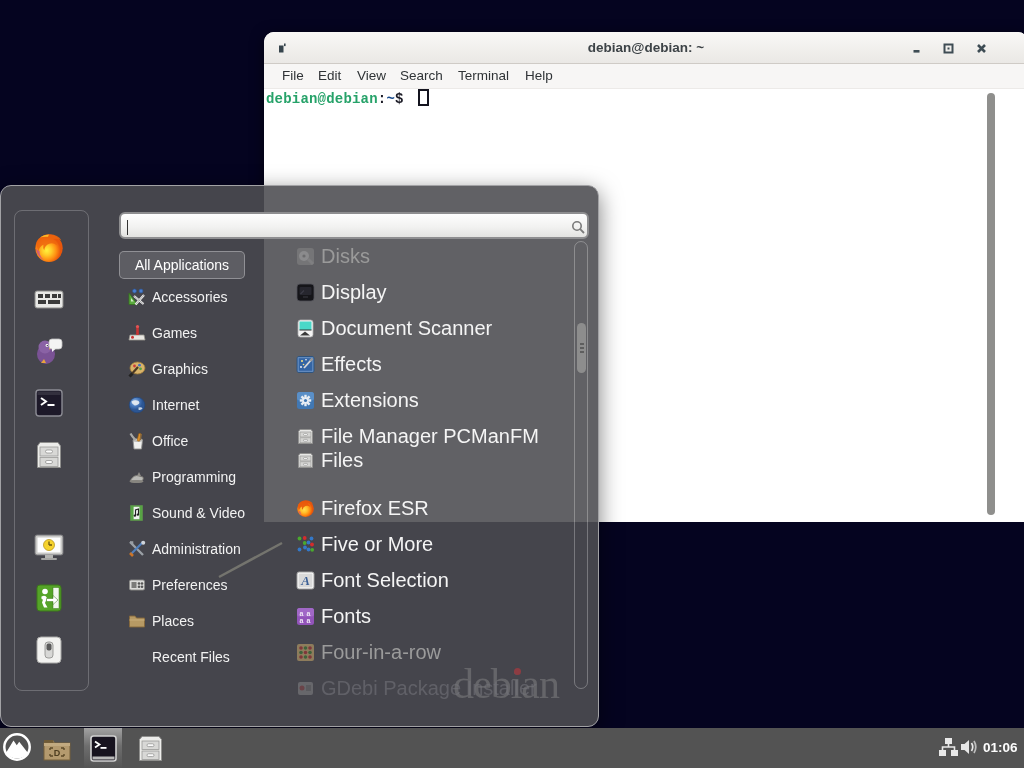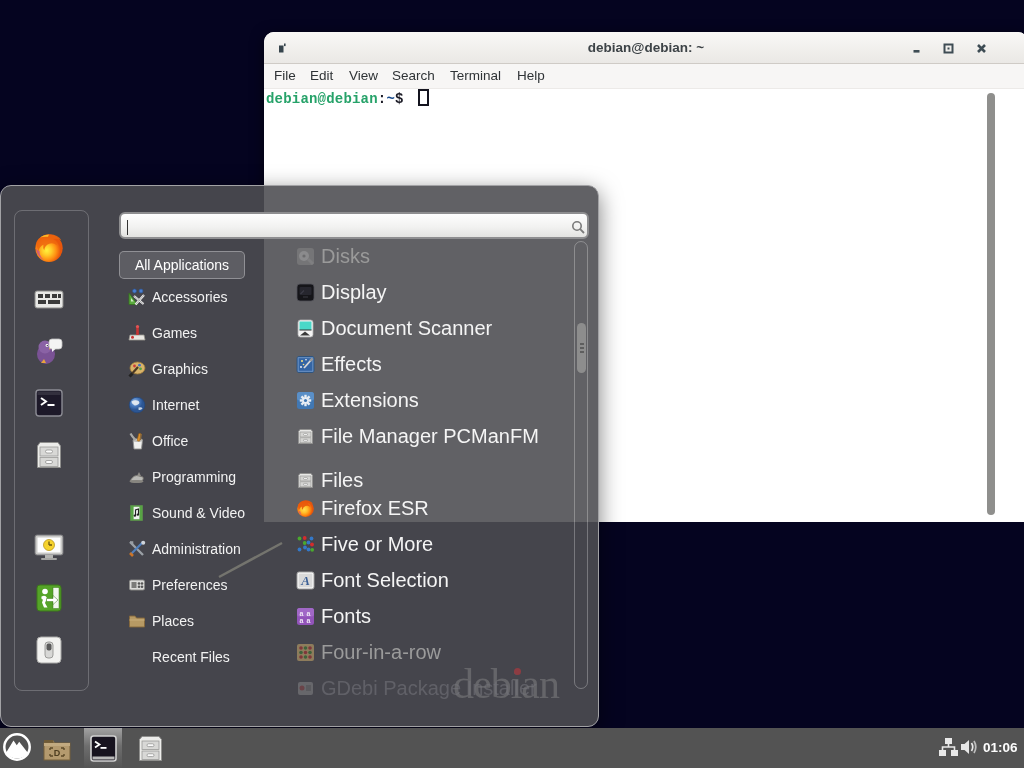--- a/index.html
+++ b/index.html
@@ -1,20 +1,20 @@
 <!DOCTYPE html>
 <html><head><meta charset="utf-8">
 <style>
 html,body{margin:0;padding:0;width:1024px;height:768px;overflow:hidden;background:#050420;font-family:"Liberation Sans",sans-serif;}
 .abs{position:absolute;}
 #term{position:absolute;left:264px;top:32px;width:736px;height:384px;border-radius:10px 10px 0 0;background:#ffffff;box-shadow:0 3px 14px rgba(0,0,0,.55);padding-left:28px;}
 #titlebar{position:absolute;left:0;top:0;width:100%;height:32px;border-radius:10px 10px 0 0;background:linear-gradient(#f9f8f6,#eae8e5);border-bottom:1px solid #cfcbc6;box-sizing:border-box;}
 #title{position:absolute;width:100%;text-align:center;font-size:13.5px;font-weight:bold;color:#3d4347;line-height:31px;}
 #menubar{position:absolute;left:0;top:32px;width:100%;height:25px;background:#f7f6f5;border-bottom:1px solid #eceae8;box-sizing:border-box;}
-.mi{position:absolute;top:0;line-height:24px;font-size:13.5px;color:#2f3336;}
+.mi{position:absolute;top:0;line-height:24px;font-size:13.5px;color:#2f3336;margin-left:8px;}
 #content{position:absolute;left:0;top:57px;width:100%;height:433px;background:#fff;text-align:right;}
 #prompt{position:absolute;left:2px;top:2px;font-family:"Liberation Mono",monospace;font-size:14px;font-weight:bold;letter-spacing:0.2px;}
 #cursor{position:absolute;left:154px;top:0px;width:11px;height:17px;border:2px solid #14141f;box-sizing:border-box;}
 #tscroll{position:absolute;left:723px;top:4px;width:8px;height:422px;background:#8f8f8d;border-radius:4px;}
 #menu{position:absolute;left:0;top:185px;width:599px;height:542px;background:rgba(78,78,82,0.89);border:1px solid #a2a2a5;border-radius:11px;box-sizing:border-box;box-shadow:0 6px 22px rgba(0,0,0,.5);}
 #search{position:absolute;left:118px;top:26px;width:470px;height:27px;box-sizing:border-box;border:2px solid #8e8e90;border-radius:6px;background:linear-gradient(#fefefe,#f2f2f1 55%,#e3e3e1);}
 #sidebox{position:absolute;left:13px;top:24px;width:73px;height:479px;border:1px solid rgba(255,255,255,0.22);border-radius:8px;}
 #allapps{position:absolute;left:118px;top:65px;width:126px;height:28px;box-sizing:border-box;background:rgba(255,255,255,0.13);border:1px solid rgba(255,255,255,0.32);border-radius:5px;color:#ffffff;font-size:14px;text-align:center;line-height:26px;}
 .cat{position:absolute;left:118px;height:36px;width:175px;}
 .cat .txt{position:absolute;left:33px;top:50%;transform:translateY(-50%);font-size:14px;color:#f2f2f2;white-space:nowrap;text-align:right;}
@@ -254,21 +254,21 @@
   <div class="app" style="top:232px">
       <svg class="ic" viewBox="0 0 19 19">
         <path d="M4 2.5 L15 2.5 L16.5 4.5 L16.5 16.5 L2.5 16.5 L2.5 4.5 Z" fill="#e8e8e6" stroke="#8f8f8d" stroke-width="0.9"></path>
         <rect x="4" y="5" width="11" height="5" fill="#d5d5d3" stroke="#9a9a98" stroke-width="0.7"></rect>
         <rect x="4" y="10.8" width="11" height="5" fill="#d5d5d3" stroke="#9a9a98" stroke-width="0.7"></rect>
         <rect x="7.5" y="6.6" width="4" height="1.8" rx="0.9" fill="#fafafa" stroke="#8a8a88" stroke-width="0.6"></rect>
         <rect x="7.5" y="12.4" width="4" height="1.8" rx="0.9" fill="#fafafa" stroke="#8a8a88" stroke-width="0.6"></rect>
       </svg>
       <span class="txt">File Manager PCManFM</span>
     </div>
-  <div class="app" style="top:276px">
+  <div class="app" style="top:256px">
       <svg class="ic" viewBox="0 0 19 19">
         <path d="M4 2.5 L15 2.5 L16.5 4.5 L16.5 16.5 L2.5 16.5 L2.5 4.5 Z" fill="#e8e8e6" stroke="#8f8f8d" stroke-width="0.9"></path>
         <rect x="4" y="5" width="11" height="5" fill="#d5d5d3" stroke="#9a9a98" stroke-width="0.7"></rect>
         <rect x="4" y="10.8" width="11" height="5" fill="#d5d5d3" stroke="#9a9a98" stroke-width="0.7"></rect>
         <rect x="7.5" y="6.6" width="4" height="1.8" rx="0.9" fill="#fafafa" stroke="#8a8a88" stroke-width="0.6"></rect>
         <rect x="7.5" y="12.4" width="4" height="1.8" rx="0.9" fill="#fafafa" stroke="#8a8a88" stroke-width="0.6"></rect>
       </svg>
       <span class="txt">Files</span>
     </div>
   <div class="app" style="top:304px">

